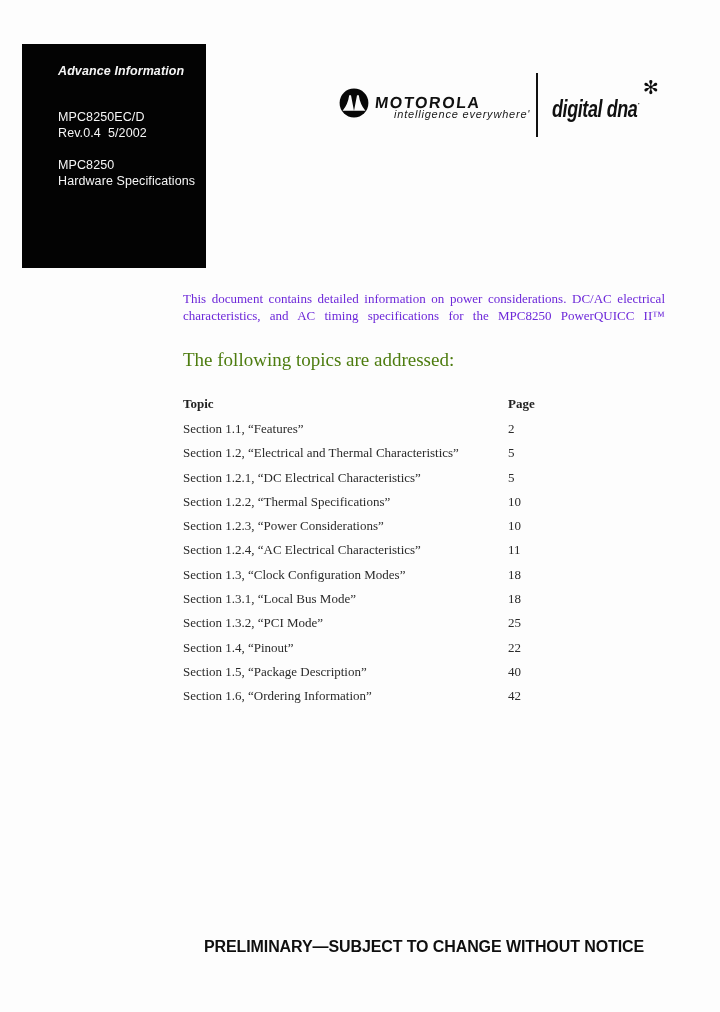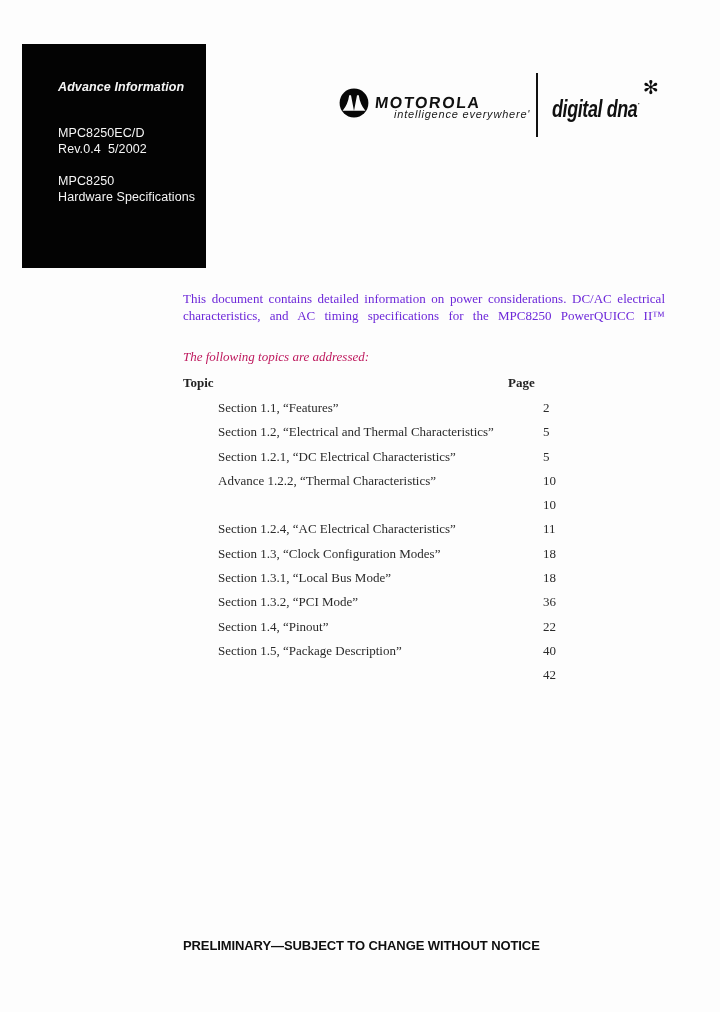--- a/index.html
+++ b/index.html
@@ -15,21 +15,21 @@
 
   
   .cover-box {
     position: absolute;
     left: 22px; top: 44px;
     width: 184px; height: 224px;
     background: #030303;
     color: #f5f5f5;
     font-family: "Liberation Sans", sans-serif;
   }
-  .cover-box .line { position: absolute; left: 36px; white-space: pre; font-size: 12.5px; letter-spacing: 0.1px; margin-top: 16px; }
+  .cover-box .line { position: absolute; left: 36px; white-space: pre; font-size: 12.5px; letter-spacing: 0.1px; }
   .advance { top: 20px; font-size: 13px; font-weight: bold; font-style: italic; }
   .docnum  { top: 66px; }
   .rev     { top: 82px; text-align: right; }
   .prod    { top: 114px; }
   .subt    { top: 130px; }
 
   
   .moto-circle { position: absolute; left: 339px; top: 88px; width: 30px; height: 30px; }
   .moto-word {
     position: absolute; left: 374px; top: 94px;
@@ -63,36 +63,36 @@
   }
 
   
   .intro {
     position: absolute; left: 183px; top: 290px; width: 482px;
     font-size: 13px; line-height: 17.3px; color: #6d28d9;
   }
   .intro .just { text-align: justify; text-align-last: justify; }
   .topics-lead {
     position: absolute; left: 183px; top: 349px; width: 482px;
-    font-size: 13px; color: #be185d; font-style: italic;
+    font-size: 19px; color: #4d7c0f;
   }
 
   
-  .toc { position: absolute; left: 183px; top: 375px; width: 420px; color: #2b2b2b; }
+  .toc { position: absolute; left: 183px; top: 396px; width: 420px; color: #2b2b2b; }
   .toc-header { display: flex; height: 25px; font-weight: bold; font-size: 13px; color: #222; }
-  .toc-row { display: flex; height: 24.3px; font-size: 13px; justify-content: flex-end; }
+  .toc-row { display: flex; height: 24.3px; font-size: 13px; }
   .toc-topic { width: 325px; }
   .toc-page  { width: 60px; }
 
   
   .footer {
     position: absolute; left: 183px; top: 938px; width: 482px;
-    text-align: left;
+    text-align: center;
     font-family: "Liberation Sans", sans-serif;
-    font-weight: bold; font-size: 13px; letter-spacing: -0.1px;
+    font-weight: bold; font-size: 16px; letter-spacing: -0.1px;
     color: #0f0f0f;
   }
 </style>
 </head>
 <body>
 
 <div class="page">
 
   <div class="cover-box">
     <div class="line advance">Advance Information</div>
@@ -131,50 +131,52 @@
     </div>
     <div class="toc-row">
       <div class="toc-topic">Section 1.2, “Electrical and Thermal Characteristics”</div>
       <div class="toc-page">5</div>
     </div>
     <div class="toc-row">
       <div class="toc-topic">Section 1.2.1, “DC Electrical Characteristics”</div>
       <div class="toc-page">5</div>
     </div>
     <div class="toc-row">
-      <div class="toc-topic">Advance 1.2.2, “Thermal Characteristics”</div>
+      <div class="toc-topic">Section 1.2.2, “Thermal Specifications”</div>
       <div class="toc-page">10</div>
     </div>
     <div class="toc-row">
+      <div class="toc-topic">Section 1.2.3, “Power Considerations”</div>
       <div class="toc-page">10</div>
     </div>
     <div class="toc-row">
       <div class="toc-topic">Section 1.2.4, “AC Electrical Characteristics”</div>
       <div class="toc-page">11</div>
     </div>
     <div class="toc-row">
       <div class="toc-topic">Section 1.3, “Clock Configuration Modes”</div>
       <div class="toc-page">18</div>
     </div>
     <div class="toc-row">
       <div class="toc-topic">Section 1.3.1, “Local Bus Mode”</div>
       <div class="toc-page">18</div>
     </div>
     <div class="toc-row">
       <div class="toc-topic">Section 1.3.2, “PCI Mode”</div>
-      <div class="toc-page">36</div>
+      <div class="toc-page">25</div>
     </div>
     <div class="toc-row">
       <div class="toc-topic">Section 1.4, “Pinout”</div>
       <div class="toc-page">22</div>
     </div>
     <div class="toc-row">
       <div class="toc-topic">Section 1.5, “Package Description”</div>
       <div class="toc-page">40</div>
     </div>
     <div class="toc-row">
+      <div class="toc-topic">Section 1.6, “Ordering Information”</div>
       <div class="toc-page">42</div>
     </div>
   </div>
 
   <div class="footer">PRELIMINARY—SUBJECT TO CHANGE WITHOUT NOTICE</div>
 
 </div>
 
 </body></html>

